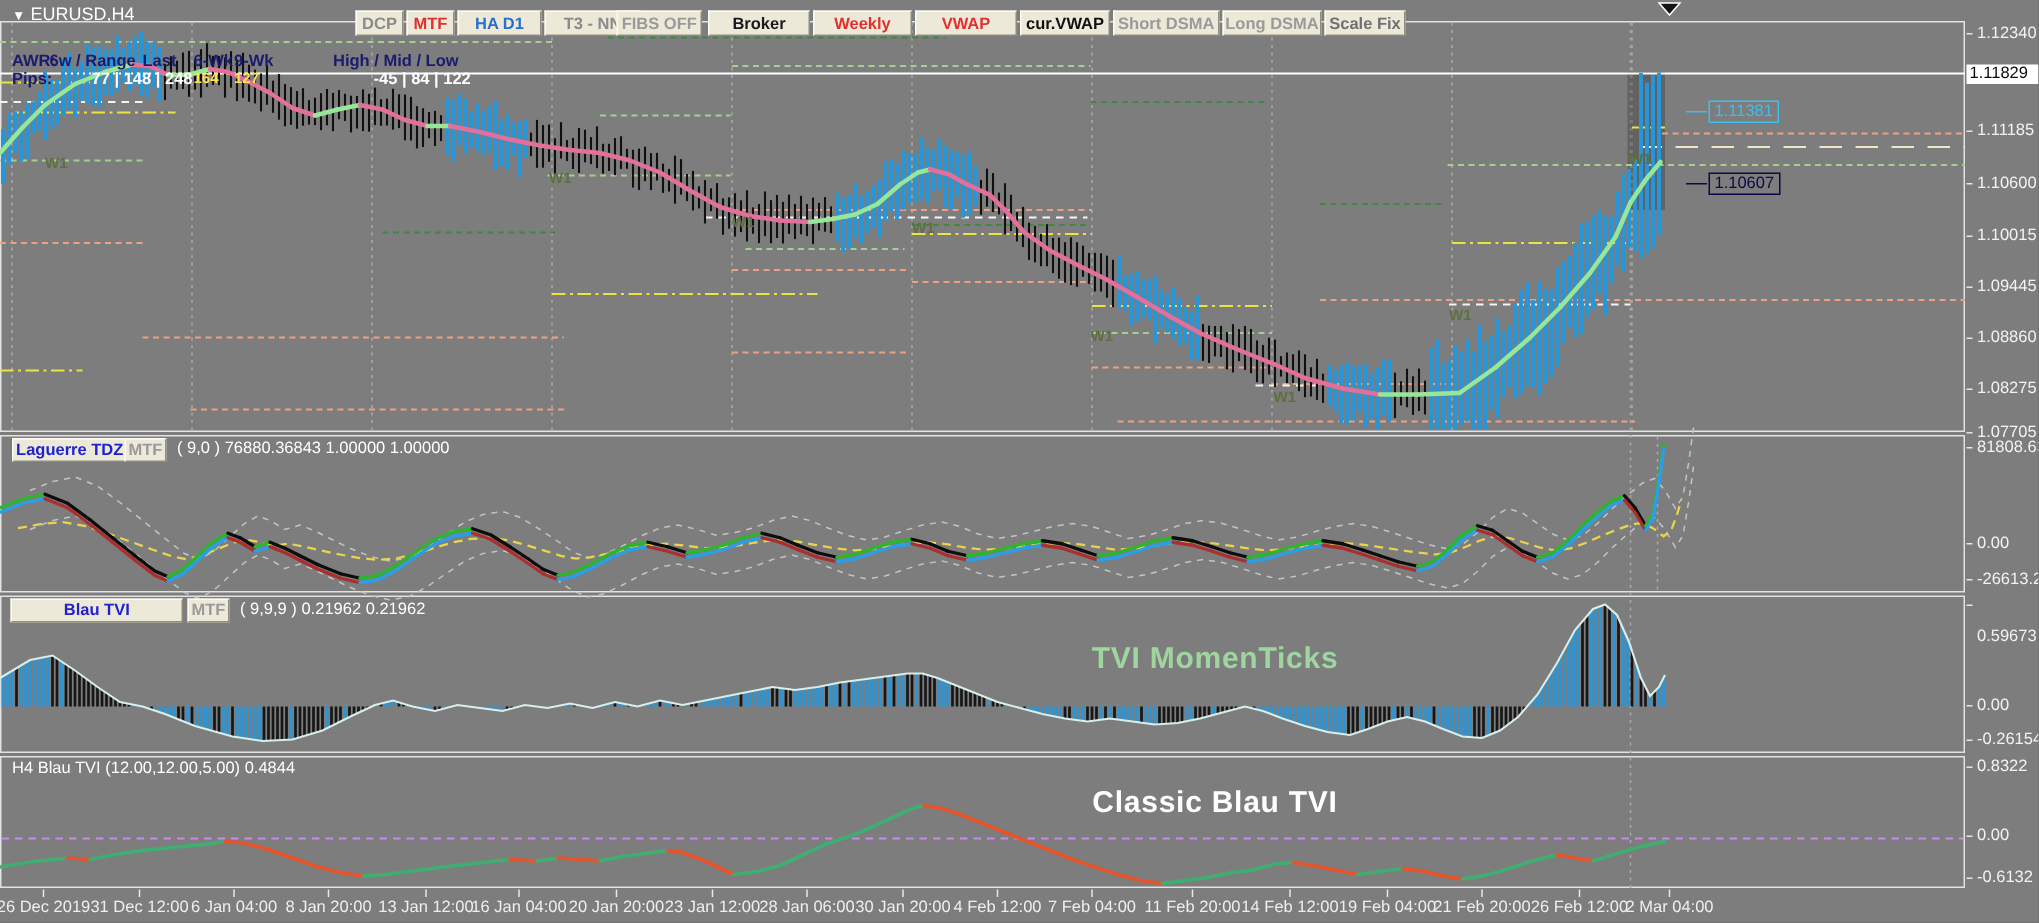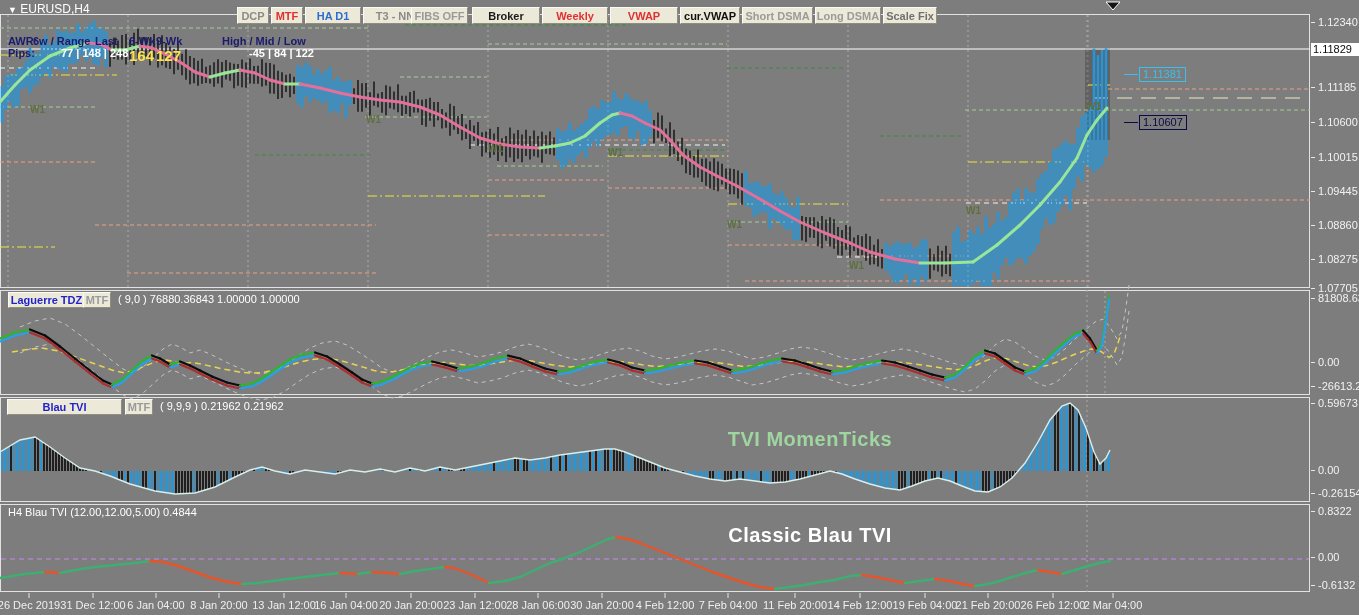--- a/index.html
+++ b/index.html
@@ -15,21 +15,21 @@
        font-size:11px;font-weight:700;box-sizing:border-box;cursor:default;}
   .pbtn{position:absolute;height:16px;line-height:15px;text-align:center;z-index:5;
        background:#ece9d8;border:1px solid;border-color:#fbfaf5 #8f8d7e #8f8d7e #fbfaf5;
        font-size:11px;font-weight:700;box-sizing:border-box;}
   .scale-lbl{position:absolute;left:1318px;color:#f2f2f2;font-size:11px;transform:translateY(-50%);z-index:3;}
   .scale-dash{position:absolute;left:1311px;width:4px;height:1px;background:#e8e8e8;z-index:3;}
   .date-lbl{position:absolute;top:599px;color:#efefef;font-size:11px;transform:translateX(-50%);z-index:3;}
   .w1{position:absolute;color:#5f7040;font-size:10px;font-weight:700;z-index:2;}
   .info-navy{color:#1b1b6e;font-weight:700;font-size:11px;}
   .info-white{color:#ffffff;font-weight:700;font-size:11px;padding-left:28px;}
-  .info-yellow{color:#ffe34d;font-weight:700;font-size:15px;text-align:center;}
+  .info-yellow{color:#ffe34d;font-weight:700;font-size:10px;text-align:center;}
   .stats{color:#10104f;font-weight:700;font-size:12.5px;text-align:right;line-height:17px;}
   .pricebox{position:absolute;border:1px solid;font-size:11px;padding:0 3px;line-height:13px;z-index:4;background:#7d7d7d;}
   .hdrval{color:#fff;font-size:11px;z-index:4;}
   .overlay-title{font-weight:700;font-size:20px;letter-spacing:0.5px;z-index:2;transform:translateX(-50%);}
 </style>
 </head>
 <body>
 
 <div id="app">
 
@@ -1125,21 +1125,21 @@
       <div class="scale-lbl" style="top:259px;">1.08275</div>
       <div class="scale-dash" style="top:259px;"></div>
       <div class="scale-lbl" style="top:288px;">1.07705</div>
       <div class="scale-dash" style="top:288px;"></div>
       <div class="scale-lbl" style="top:298px;">81808.636</div>
       <div class="scale-dash" style="top:298px;"></div>
       <div class="scale-lbl" style="top:362px;">0.00</div>
       <div class="scale-dash" style="top:362px;"></div>
       <div class="scale-lbl" style="top:386px;">-26613.26</div>
       <div class="scale-dash" style="top:386px;"></div>
-      <div class="scale-lbl" style="top:403px;">0.59673</div>
+      <div class="scale-lbl" style="top:424px;">0.59673</div>
       <div class="scale-dash" style="top:403px;"></div>
       <div class="scale-lbl" style="top:470px;">0.00</div>
       <div class="scale-dash" style="top:470px;"></div>
       <div class="scale-lbl" style="top:493px;">-0.26154</div>
       <div class="scale-dash" style="top:493px;"></div>
       <div class="scale-lbl" style="top:511px;">0.8322</div>
       <div class="scale-dash" style="top:511px;"></div>
       <div class="scale-lbl" style="top:557px;">0.00</div>
       <div class="scale-dash" style="top:557px;"></div>
       <div class="scale-lbl" style="top:585px;">-0.6132</div>

